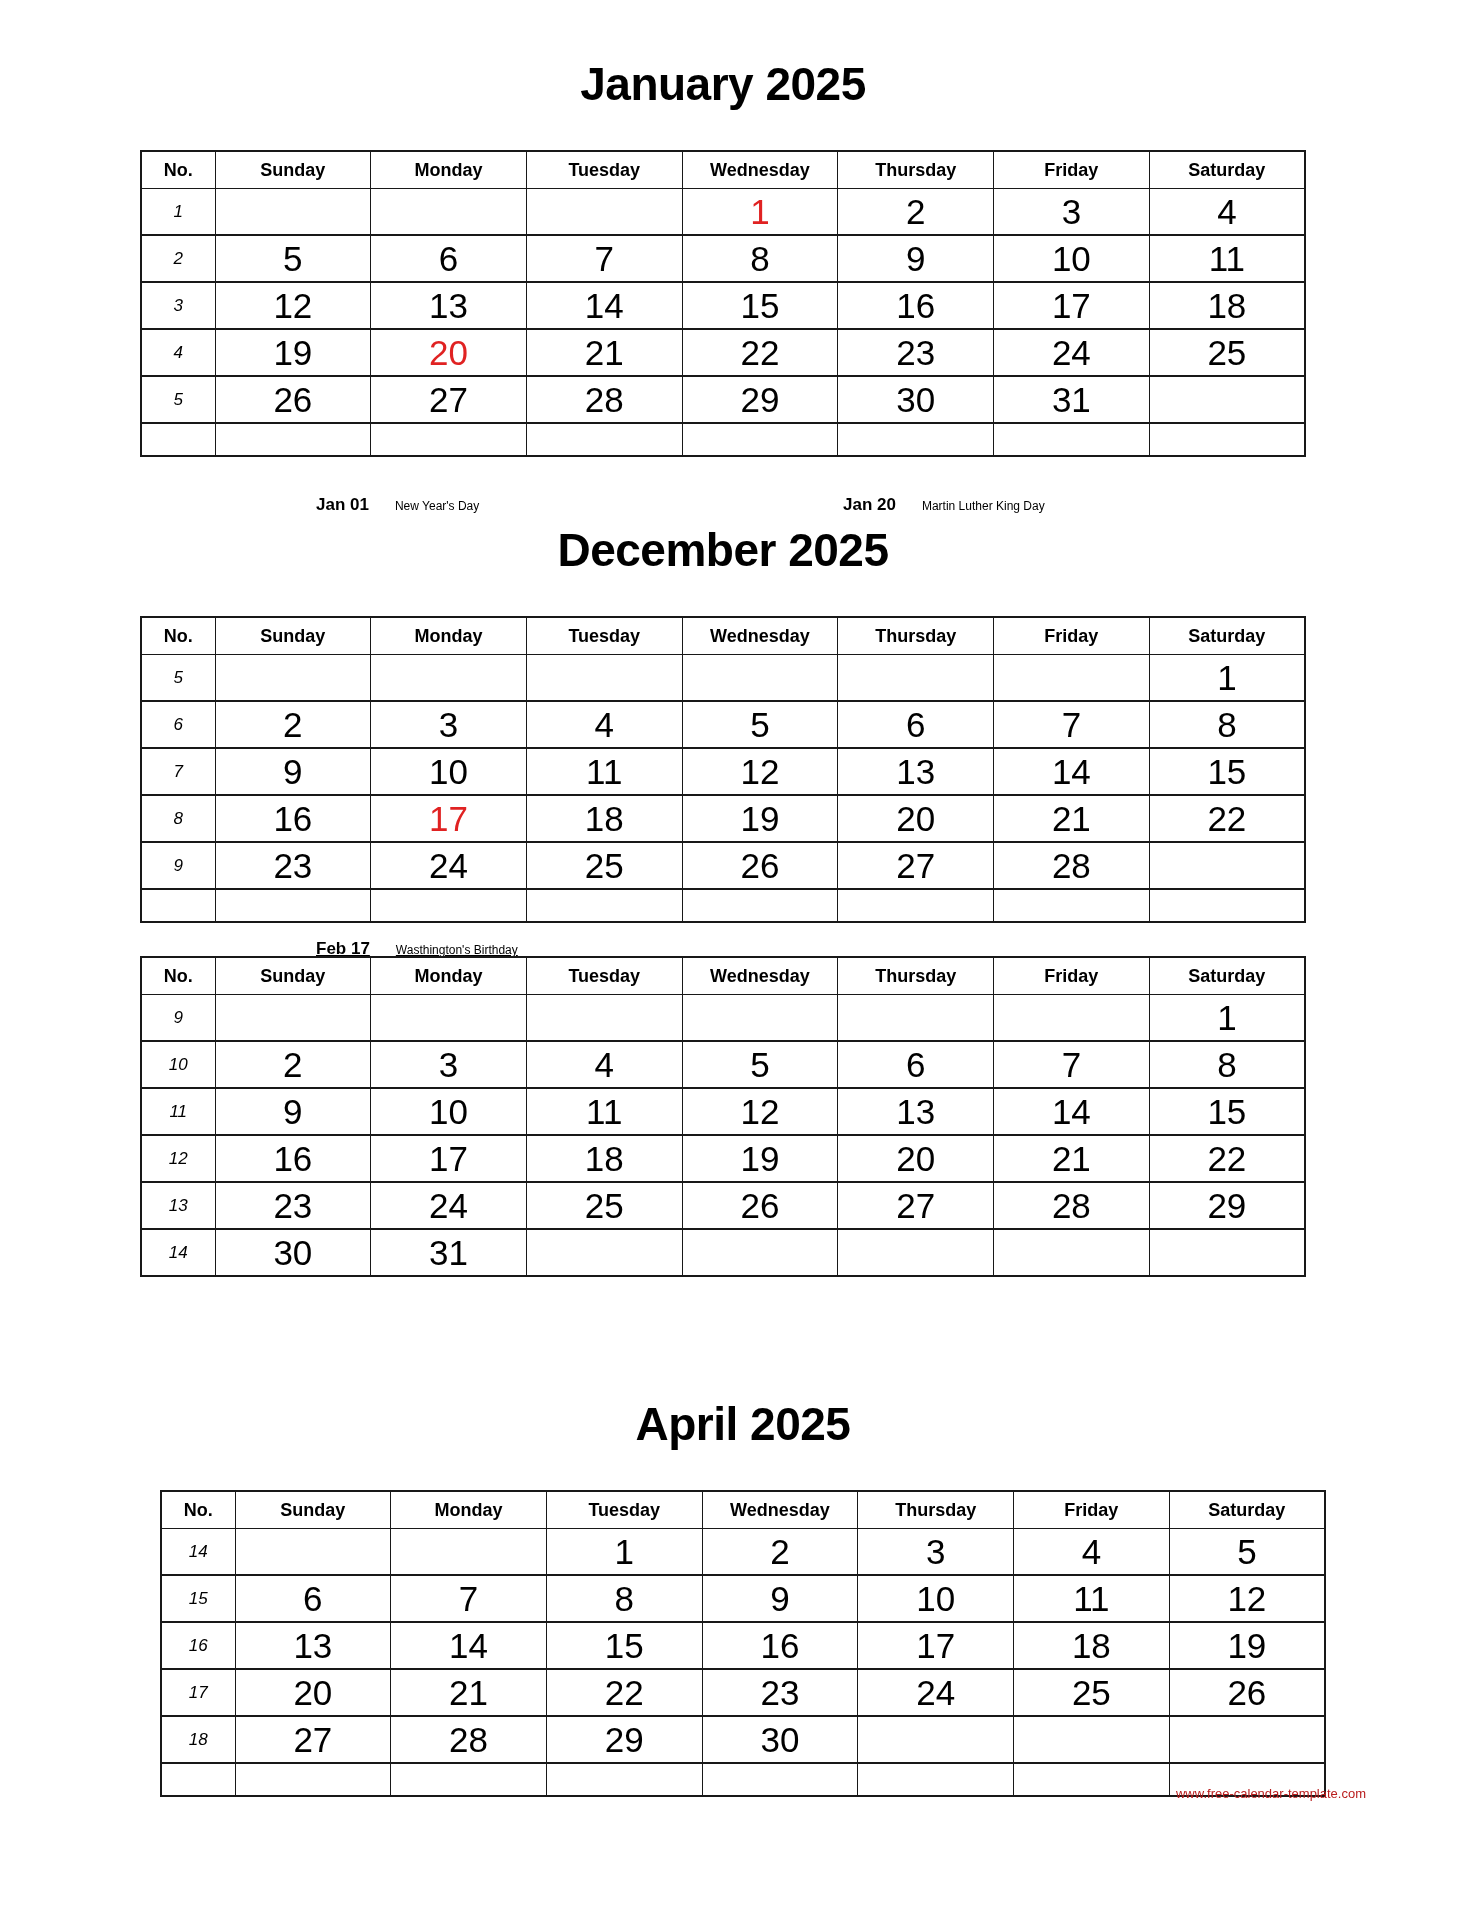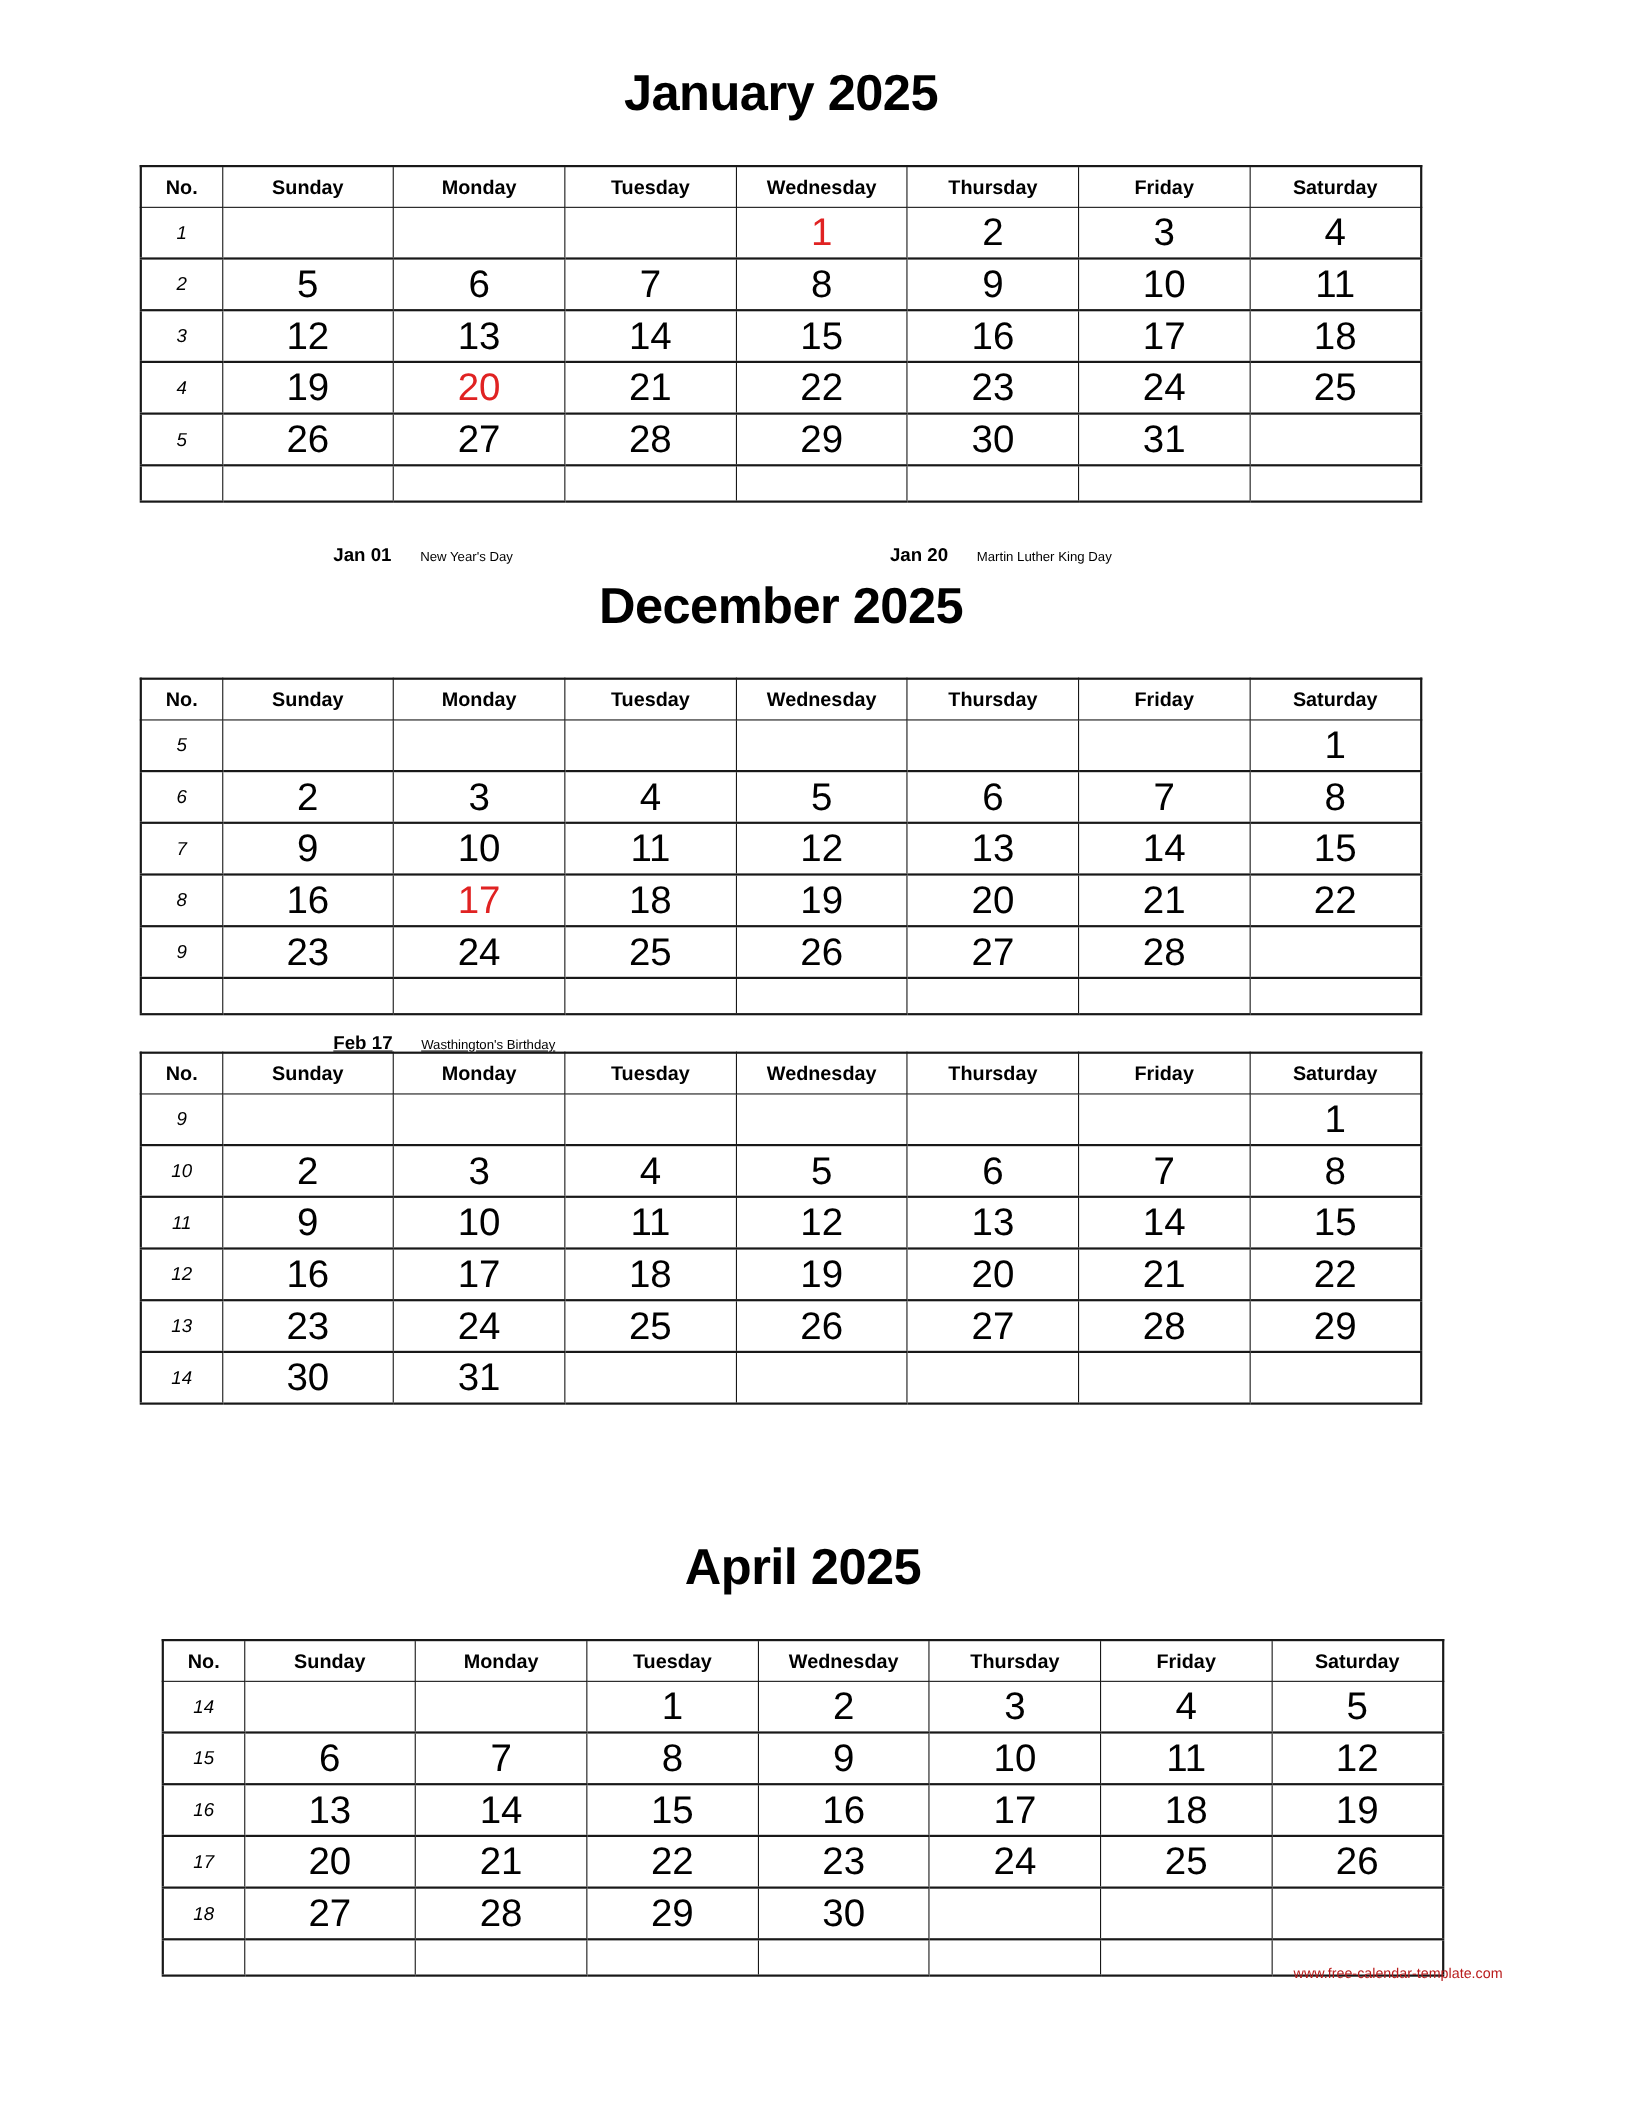--- a/index.html
+++ b/index.html
@@ -1,21 +1,21 @@
 <!DOCTYPE html>
 <html><head>
 <meta charset="utf-8">
 <style>
   html,body { margin:0; padding:0; }
   body {
     width:1484px; height:1920px; background:#ffffff; position:relative;
     font-family:"Liberation Sans", sans-serif; color:#000;
     overflow:hidden;
   }
-  .month { position:absolute; left:103px; width:1166px;padding-left:24px; }
+  .month { position:absolute; left:116px; width:1166px;padding-left:24px; }
   #month-0 { top:58px; }
   #month-1 { top:524px; }
   #month-2 { top:956px; }
   #month-3 { top:1398px;margin-left:20px; }
 
   .month-title {
     margin:0 0 40px 0; height:52px; line-height:52px;
     text-align:center; font-size:46px; font-weight:bold; letter-spacing:-0.5px;
   }
 
@@ -32,21 +32,21 @@
   .cal td {
     height:45px; text-align:center; vertical-align:middle;
     border:1.5px solid #181818; border-top:2px solid #181818; border-bottom:2px solid #181818;
     font-size:35px; line-height:1; padding:0;
   }
   .cal tbody tr:first-child td { border-top:1px solid #181818; }
   .cal td.weekno { font-size:17px; font-style:italic; }
   .cal tr.empty-row td { height:31px; }
 
   .holidays {
-    margin-top:38px; padding-left:176px; display:flex; align-items:baseline; height:24px;
+    margin-top:38px; padding-left:176px; display:flex; align-items:baseline; height:24px;gap:21px;
   }
   #month-1 .holidays { margin-top:16px;text-decoration:underline; }
   .holiday-entry { display:inline-flex; gap:26px; align-items:baseline; flex:none; }
   .holiday-entry.slot-0 { width:506px; }
   .holiday-date { font-weight:bold; font-size:17px; white-space:nowrap; }
   .holiday-name { font-size:12px; white-space:nowrap; }
 
   .footer {
     position:absolute; top:1786px; right:118px;
     font-size:13px; color:#b91c1c;

